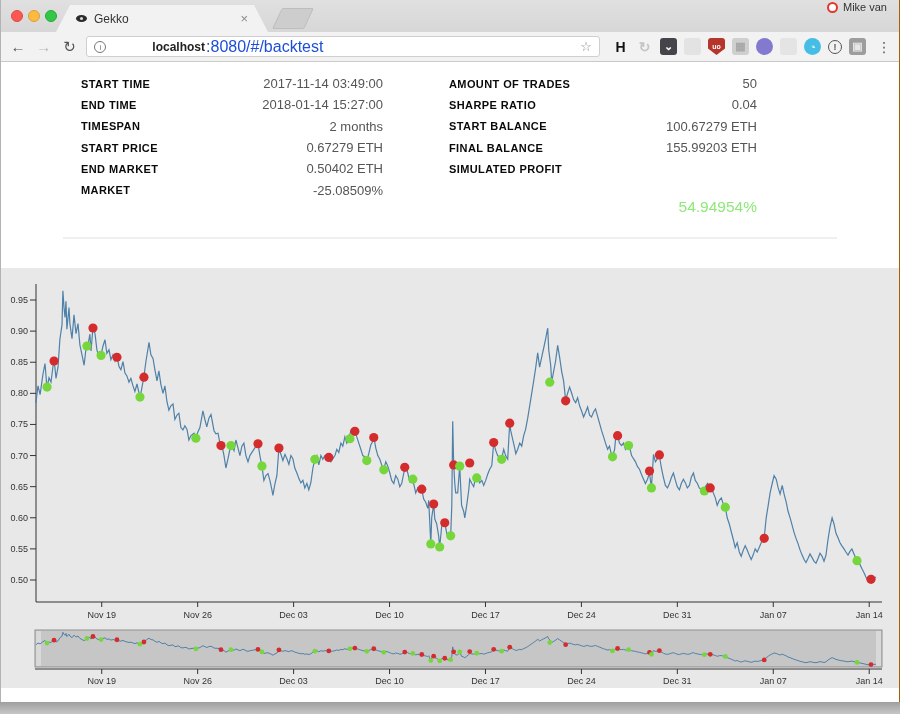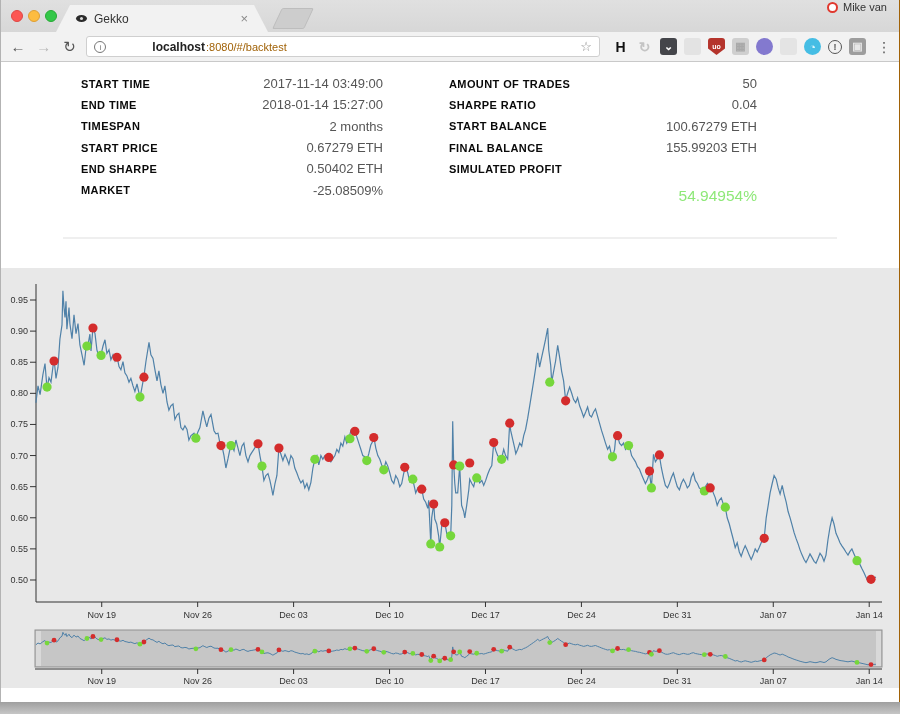--- a/index.html
+++ b/index.html
@@ -26,34 +26,34 @@
   .newtab{position:absolute;left:276px;top:8px;width:30px;height:19px;background:#cdcdcd;border:1px solid #bdbdbd;transform:skewX(-25deg);border-radius:2px;}
   .profile{position:absolute;right:12px;top:1px;font-size:11px;color:#333;display:flex;align-items:center;gap:5px;}
   .profile-ic{width:11px;height:11px;border-radius:50%;border:2.5px solid #e0382e;box-sizing:border-box;background:#fff;}
   
   .toolbar{height:30px;background:#f2f2f2;border-bottom:1px solid #c9c9c9;display:flex;align-items:center;padding:0 8px;box-sizing:border-box;gap:8px;}
   .navbtn{font-size:15px;color:#555;width:18px;text-align:center;}
   .navbtn.disabled{color:#b8b8b8;}
   .urlbar{flex:0 0 aupx;width:520px;height:21px;background:#fff;border:1px solid #cfcfcf;border-radius:3px;display:flex;align-items:center;padding:0 7px;gap:6px;box-sizing:border-box;}
   .info-ic{width:12px;height:12px;border:1px solid #777;border-radius:50%;color:#777;font-size:8px;line-height:12px;text-align:center;flex:none;box-sizing:border-box;}
   .url-host{font-size:12px;color:#222;font-weight:bold;margin-left:40px;}
-  .url-rest{font-size:11px;color:#a16207;flex:1;margin-left:-5px;}
+  .url-rest{font-size:16px;color:#1d4ed8;flex:1;margin-left:-5px;}
   .star{font-size:13px;color:#8d8d8d;}
   .extrow{display:flex;align-items:center;gap:7px;margin-left:4px;}
   .ext{width:17px;height:17px;display:flex;align-items:center;justify-content:center;font-size:11px;border-radius:3px;box-sizing:border-box;}
   .menu-dots{font-size:14px;color:#555;margin-left:3px;letter-spacing:0;}
   
   .stats{height:206px;background:#fff;position:relative;}
   .scol{position:absolute;top:11px;}
   .scol.left{left:80px;width:302px;}
   .scol.right{left:448px;width:308px;}
   .srow{display:flex;justify-content:space-between;align-items:center;height:21.3px;}
   .slabel{font-weight:bold;font-size:11px;letter-spacing:.4px;color:#0a0a0a;}
   .sval{font-size:13px;color:#555;}
-  .profit-val{text-align:right;margin-top:8px;font-size:15.5px;}
+  .profit-val{text-align:right;margin-top:19px;font-size:15.5px;}
   .divider{position:absolute;left:62px;right:62px;top:175px;height:2px;background:#efefef;}
   
   .chartsec{height:420px;background:#e8e8e8;}
   svg text{font-family:"Liberation Sans", sans-serif;}
   .bottom-strip{height:14px;background:#fff;}
   .bottom-edge{height:12px;background:linear-gradient(#9f9f9f,#c6c6c6);}
 </style>
 </head>
 <body>
 
@@ -113,21 +113,21 @@
         </div>
       <div class="srow">
           <span class="slabel">TIMESPAN</span>
           <span class="sval">2 months</span>
         </div>
       <div class="srow">
           <span class="slabel">START PRICE</span>
           <span class="sval">0.67279 ETH</span>
         </div>
       <div class="srow">
-          <span class="slabel">END SHARPE</span>
+          <span class="slabel">END MARKET</span>
           <span class="sval">0.50402 ETH</span>
         </div>
       <div class="srow">
           <span class="slabel">MARKET</span>
           <span class="sval">-25.08509%</span>
         </div>
     </div>
     <div class="scol right">
       <div class="srow">
           <span class="slabel">AMOUNT OF TRADES</span>

